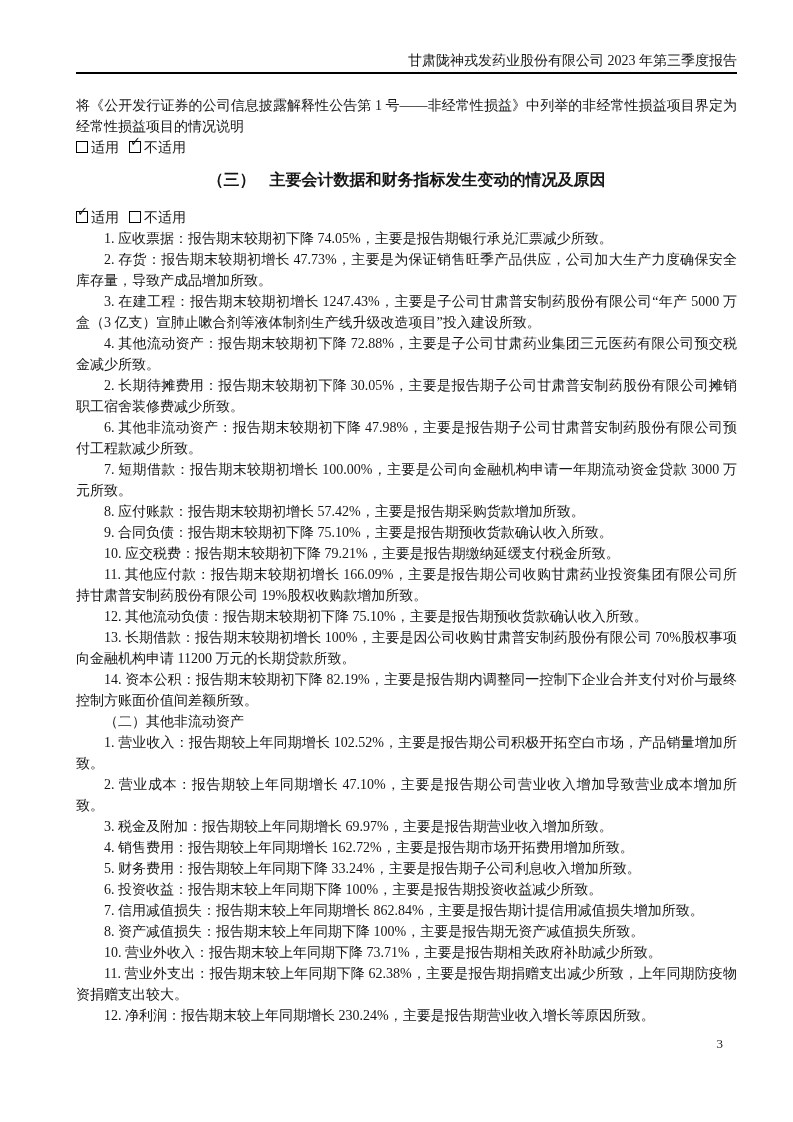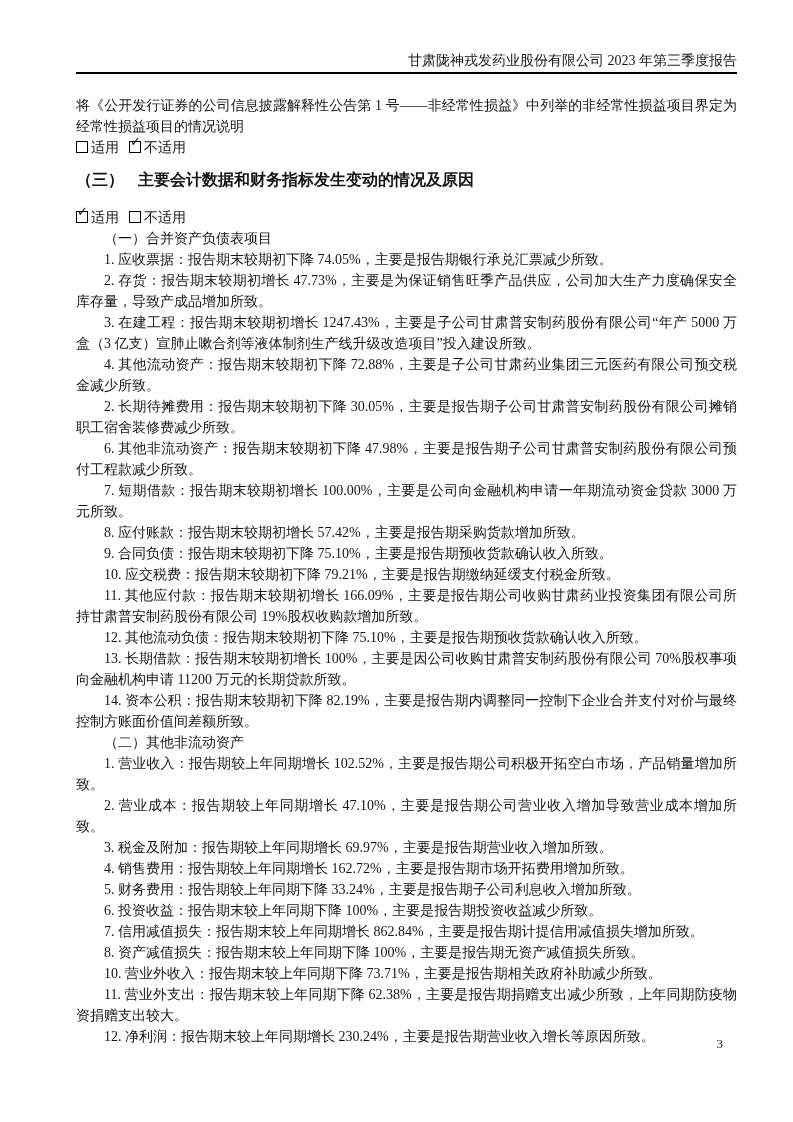--- a/index.html
+++ b/index.html
@@ -61,21 +61,21 @@
     font-size: 13px;
     line-height: 14px;
     font-family: "DejaVu Sans", "Liberation Sans", sans-serif;
   }
   .h3 {
     font-family: "Liberation Sans", "DejaVu Sans", sans-serif;
     font-weight: bold;
     font-size: 16px;
     line-height: 22px;
     margin: 11px 0 16px 0 !important;
-    text-align: left;
+    text-align: center;
   }
   .h3 .num { margin-right: 14px; }
   .pagenum {
     position: absolute;
     top: 1036px;
     right: 70px;
     font-size: 13px;
     line-height: 16px;
   }
 </style>
@@ -94,21 +94,20 @@
 
     <p>将《公开发行证券的公司信息披露解释性公告第 1 号——非经常性损益》中列举的非经常性损益项目界定为经常性损益项目的情况说明</p>
 
     <p class="appl"><span class="opt"><span class="cb"></span><span>适用</span></span><span class="opt opt2"><span class="cb"><i class="tick">✓</i></span><span>不适用</span></span></p>
 
 
     <p class="h3"><span class="num">（三）</span><span>主要会计数据和财务指标发生变动的情况及原因</span></p>
 
     <p class="appl"><span class="opt"><span class="cb"><i class="tick">✓</i></span><span>适用</span></span><span class="opt opt2"><span class="cb"></span><span>不适用</span></span></p>
 
-    <p class="indent">（一）合并资产负债表项目</p>
     <p class="indent">1. 应收票据：报告期末较期初下降 74.05%，主要是报告期银行承兑汇票减少所致。</p>
     <p class="indent">2. 存货：报告期末较期初增长 47.73%，主要是为保证销售旺季产品供应，公司加大生产力度确保安全库存量，导致产成品增加所致。</p>
     <p class="indent">3. 在建工程：报告期末较期初增长 1247.43%，主要是子公司甘肃普安制药股份有限公司“年产 5000 万盒（3 亿支）宣肺止嗽合剂等液体制剂生产线升级改造项目”投入建设所致。</p>
     <p class="indent">4. 其他流动资产：报告期末较期初下降 72.88%，主要是子公司甘肃药业集团三元医药有限公司预交税金减少所致。</p>
     <p class="indent">2. 长期待摊费用：报告期末较期初下降 30.05%，主要是报告期子公司甘肃普安制药股份有限公司摊销职工宿舍装修费减少所致。</p>
     <p class="indent">6. 其他非流动资产：报告期末较期初下降 47.98%，主要是报告期子公司甘肃普安制药股份有限公司预付工程款减少所致。</p>
     <p class="indent">7. 短期借款：报告期末较期初增长 100.00%，主要是公司向金融机构申请一年期流动资金贷款 3000 万元所致。</p>
     <p class="indent">8. 应付账款：报告期末较期初增长 57.42%，主要是报告期采购货款增加所致。</p>
     <p class="indent">9. 合同负债：报告期末较期初下降 75.10%，主要是报告期预收货款确认收入所致。</p>
     <p class="indent">10. 应交税费：报告期末较期初下降 79.21%，主要是报告期缴纳延缓支付税金所致。</p>

